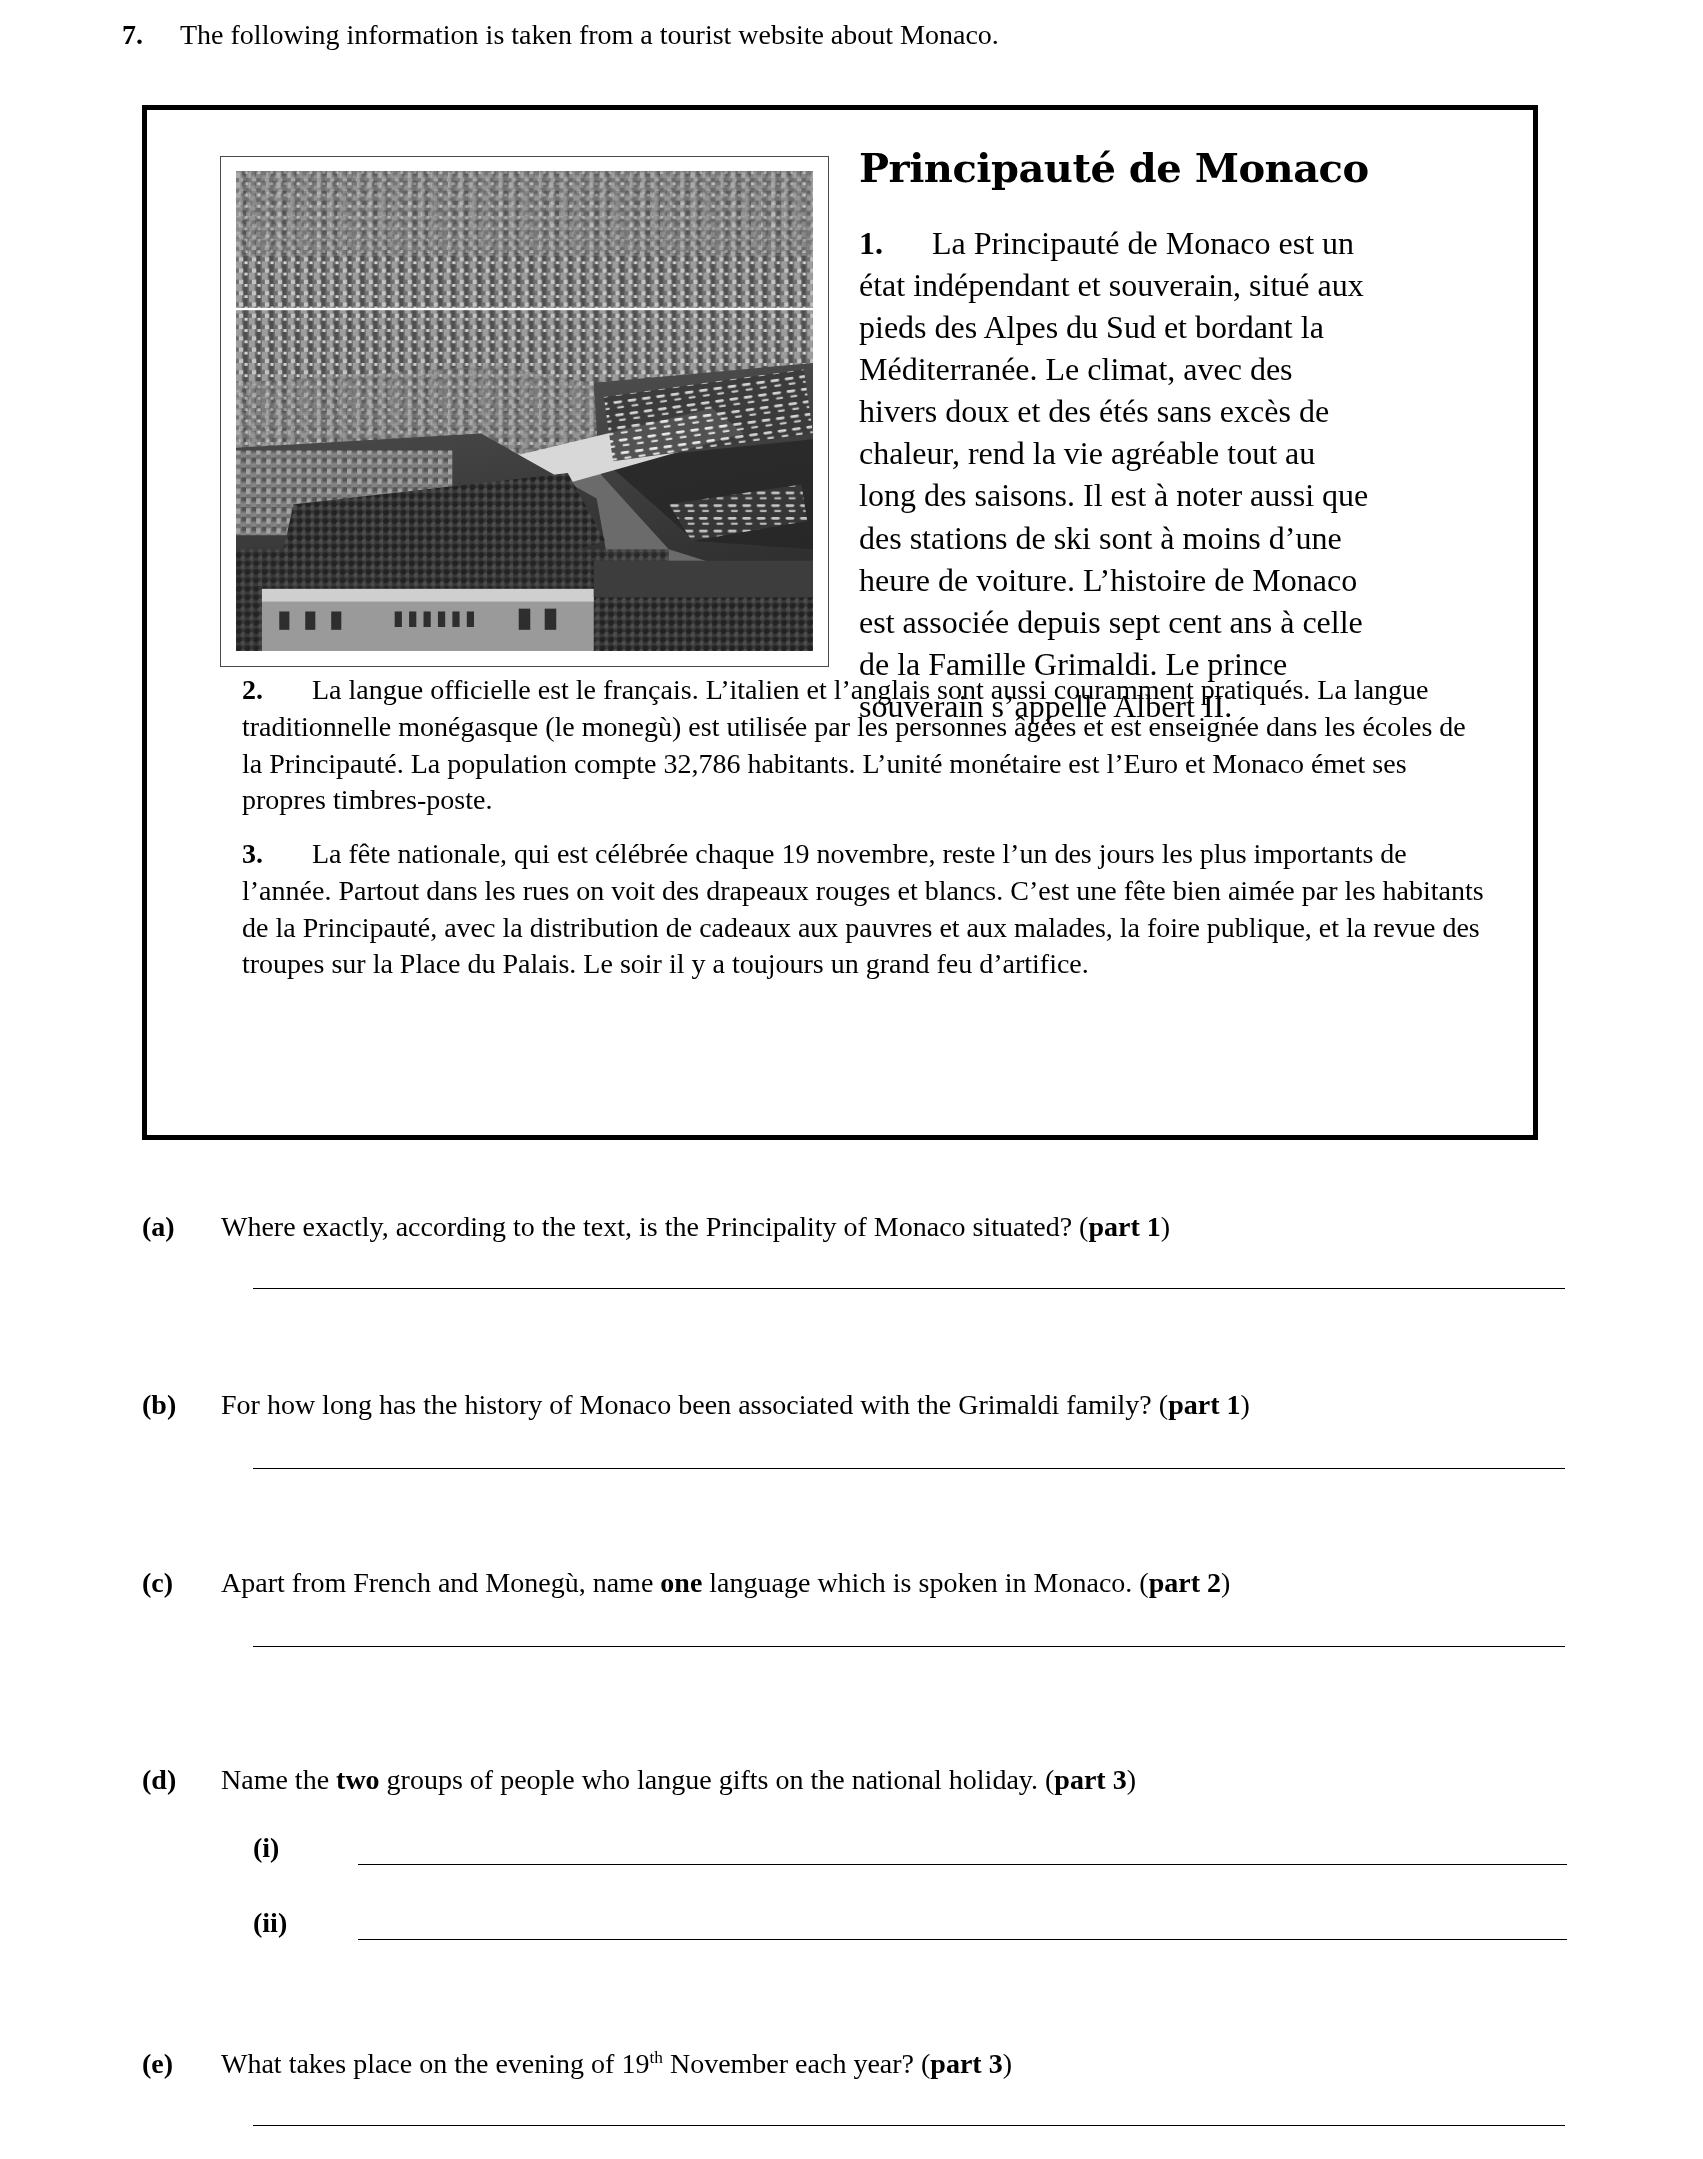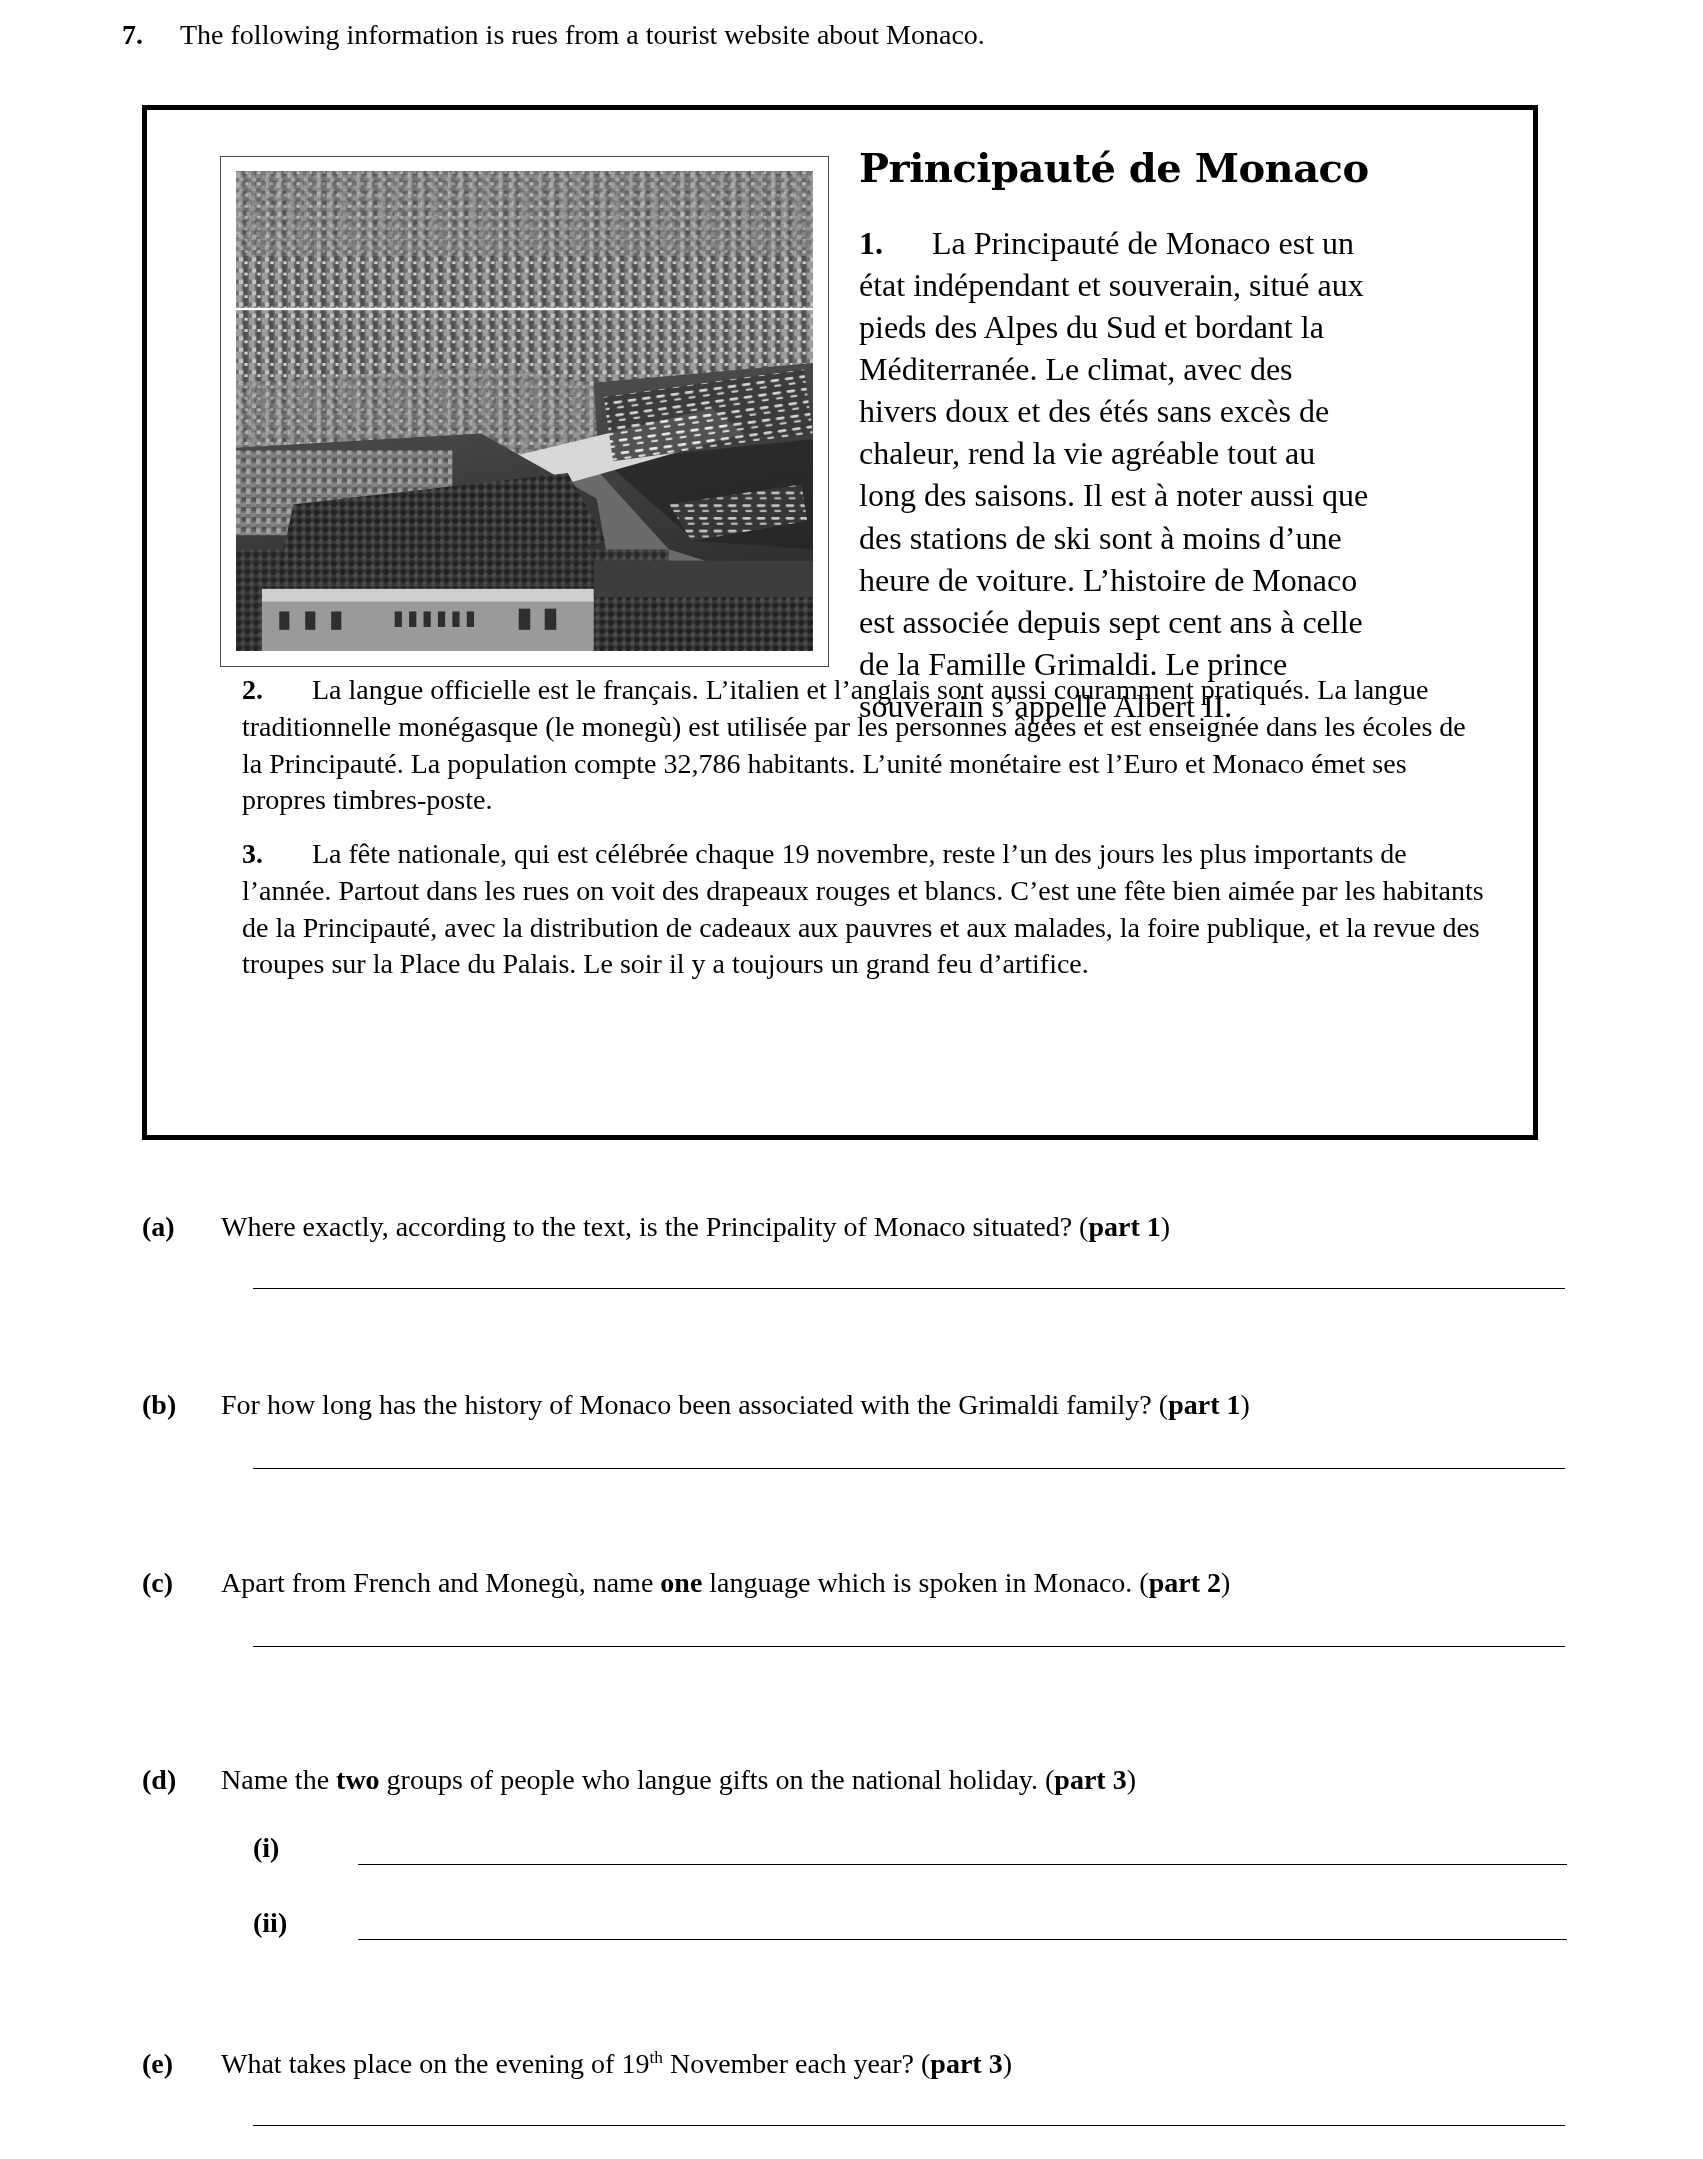--- a/index.html
+++ b/index.html
@@ -168,21 +168,21 @@
     line-height: 0;
   }
 </style>
 </head>
 <body>
 
 <div class="page">
 
   <div class="qhead">
     <span class="qnum">7.</span>
-    <span class="qtext">The following information is rues from a tourist website about Monaco.</span>
+    <span class="qtext">The following information is taken from a tourist website about Monaco.</span>
   </div>
 
   <div class="stimulus-box">
     <div class="stimulus-inner">
 
       <div class="photo-frame">
         <div class="photo">
           <svg viewBox="0 0 400 340" preserveAspectRatio="none" aria-hidden="true">
             <defs>
               <linearGradient id="skyG" x1="0" y1="0" x2="0.3" y2="1">

